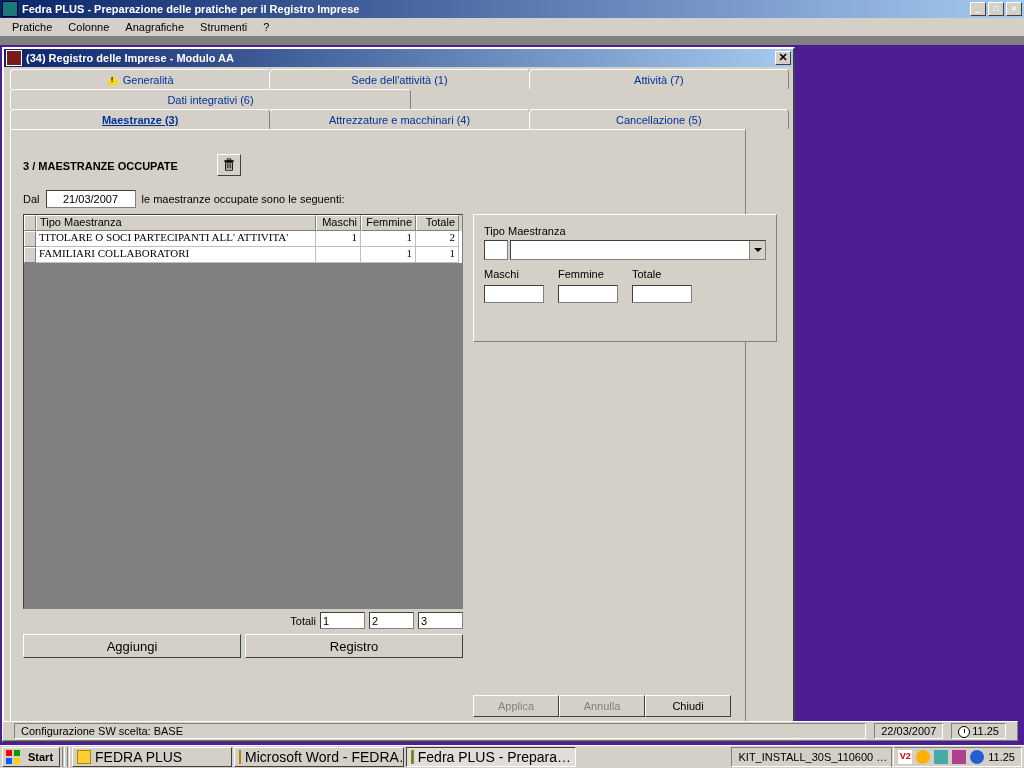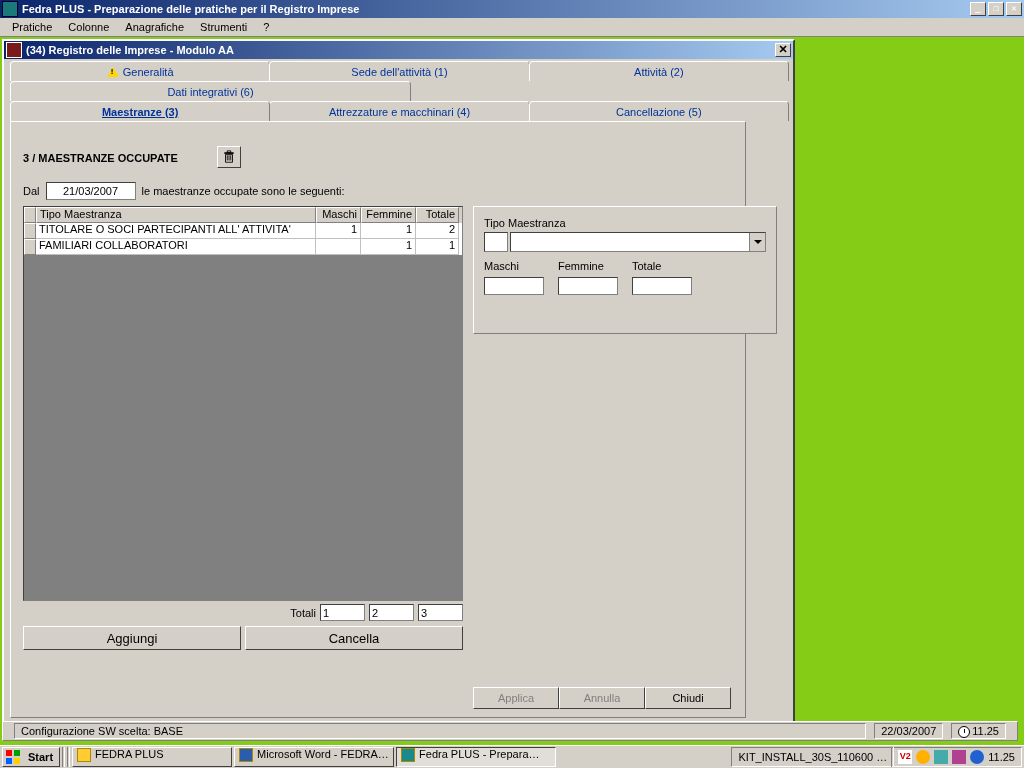--- a/index.html
+++ b/index.html
@@ -48,22 +48,23 @@
   align-items:center;
   padding:0 4px;
   gap:0;
   border-bottom:1px solid #808080;
 }
 .menubar span { padding:2px 8px; cursor:default; }
 
 
 .mdi-area {
   flex:1;
-  background:#84cc16;
+  background:#4c1d95;
   position:relative;
+  margin-top:8px;
 }
 
 
 .child-window {
   position:absolute;
   top:2px; left:2px;
   width:793px; height:695px;
   background:#d4d0c8;
   border:2px solid #d4d0c8;
   border-top-color:#fff; border-left-color:#fff;
@@ -163,21 +164,21 @@
   border-right-color:#808080; border-bottom-color:#808080;
   font-size:11px; padding:0 3px;
   overflow:hidden; white-space:nowrap;
 }
 .grid-head .gh { background:#d4d0c8; font-weight:normal; }
 .gw0 { width:12px; }
 .gw1 { width:280px; }
 .gw2 { width:45px; text-align:right; }
 .gw3 { width:55px; text-align:right; }
 .gw4 { width:43px; text-align:right; }
-.grid-body { background:#fff; }
+.grid-body { background:#fff;font-family:Liberation Serif, serif; }
 .grid-row { display:flex; height:16px; background:#fff; }
 .grid-row .gc { background:#fff; border:1px solid #c0c0c0; border-top:none; border-left:none; }
 .grid-row .gc.gw0 { background:#d4d0c8; border:1px solid #fff; border-right-color:#808080; border-bottom-color:#808080;}
 
 
 .totals-row {
   position:absolute; left:12px; top:482px;
   width:440px; display:flex; justify-content:flex-end; align-items:center; gap:4px;
 }
 .totals-row input {
@@ -295,22 +296,22 @@
 }
 .qsep {
   width:3px; height:20px;
   border-left:1px solid #808080; border-right:1px solid #fff;
 }
 .task-btn {
   height:20px; min-width:160px; max-width:170px;
   background:#d4d0c8;
   border:1px solid #fff;
   border-right-color:#404040; border-bottom-color:#404040;
-  display:flex; gap:4px;
-  padding:0 4px; font-size:11px; overflow:hidden; white-space:nowrap;
+  display:flex; align-items:center; gap:4px;
+  padding:0 4px; font-size:14px; overflow:hidden; white-space:nowrap;
 }
 .task-btn.active {
   border:1px solid #404040;
   border-right-color:#fff; border-bottom-color:#fff;
   background:#e0ded6;
 }
 .task-ico { width:14px; height:14px; background:#ffcc33; border:1px solid #aa8800; }
 .task-ico.word { background:#2a5db0; }
 .task-ico.app { background:#1a8a8a; }
 .tray {
@@ -357,21 +358,21 @@
 
         <div class="tab-row row1">
           <div class="tab">
             <span class="warn-ico"></span>
             <span>Generalità</span>
           </div>
           <div class="tab">
               <span>Sede dell'attività (1)</span>
             </div>
           <div class="tab">
-              <span>Attività (2)</span>
+              <span>Attività (7)</span>
             </div>
         </div>
         <div class="tab-row row2">
           <div class="tab">
               <span>Dati integrativi (6)</span>
             </div>
         </div>
         <div class="tab-row row3">
           <div class="tab active">
               <span>Maestranze (3)</span>
@@ -426,21 +427,21 @@
           </div>
 
           <div class="totals-row">
             <span>Totali</span>
             <input value="1" style="">
             <input value="2" style="">
             <input value="3" style="">
           </div>
 
           <button class="big-btn btn-add">Aggiungi</button>
-          <button class="big-btn btn-del">Cancella</button>
+          <button class="big-btn btn-del">Registro</button>
 
           <div class="detail-panel">
             <span class="lbl">Tipo Maestranza</span>
             <div class="combo-row">
               <div class="combo-small"></div>
               <div class="combo-main">
                 <div style="flex:1"></div>
                 <div class="dd"></div>
               </div>
             </div>

